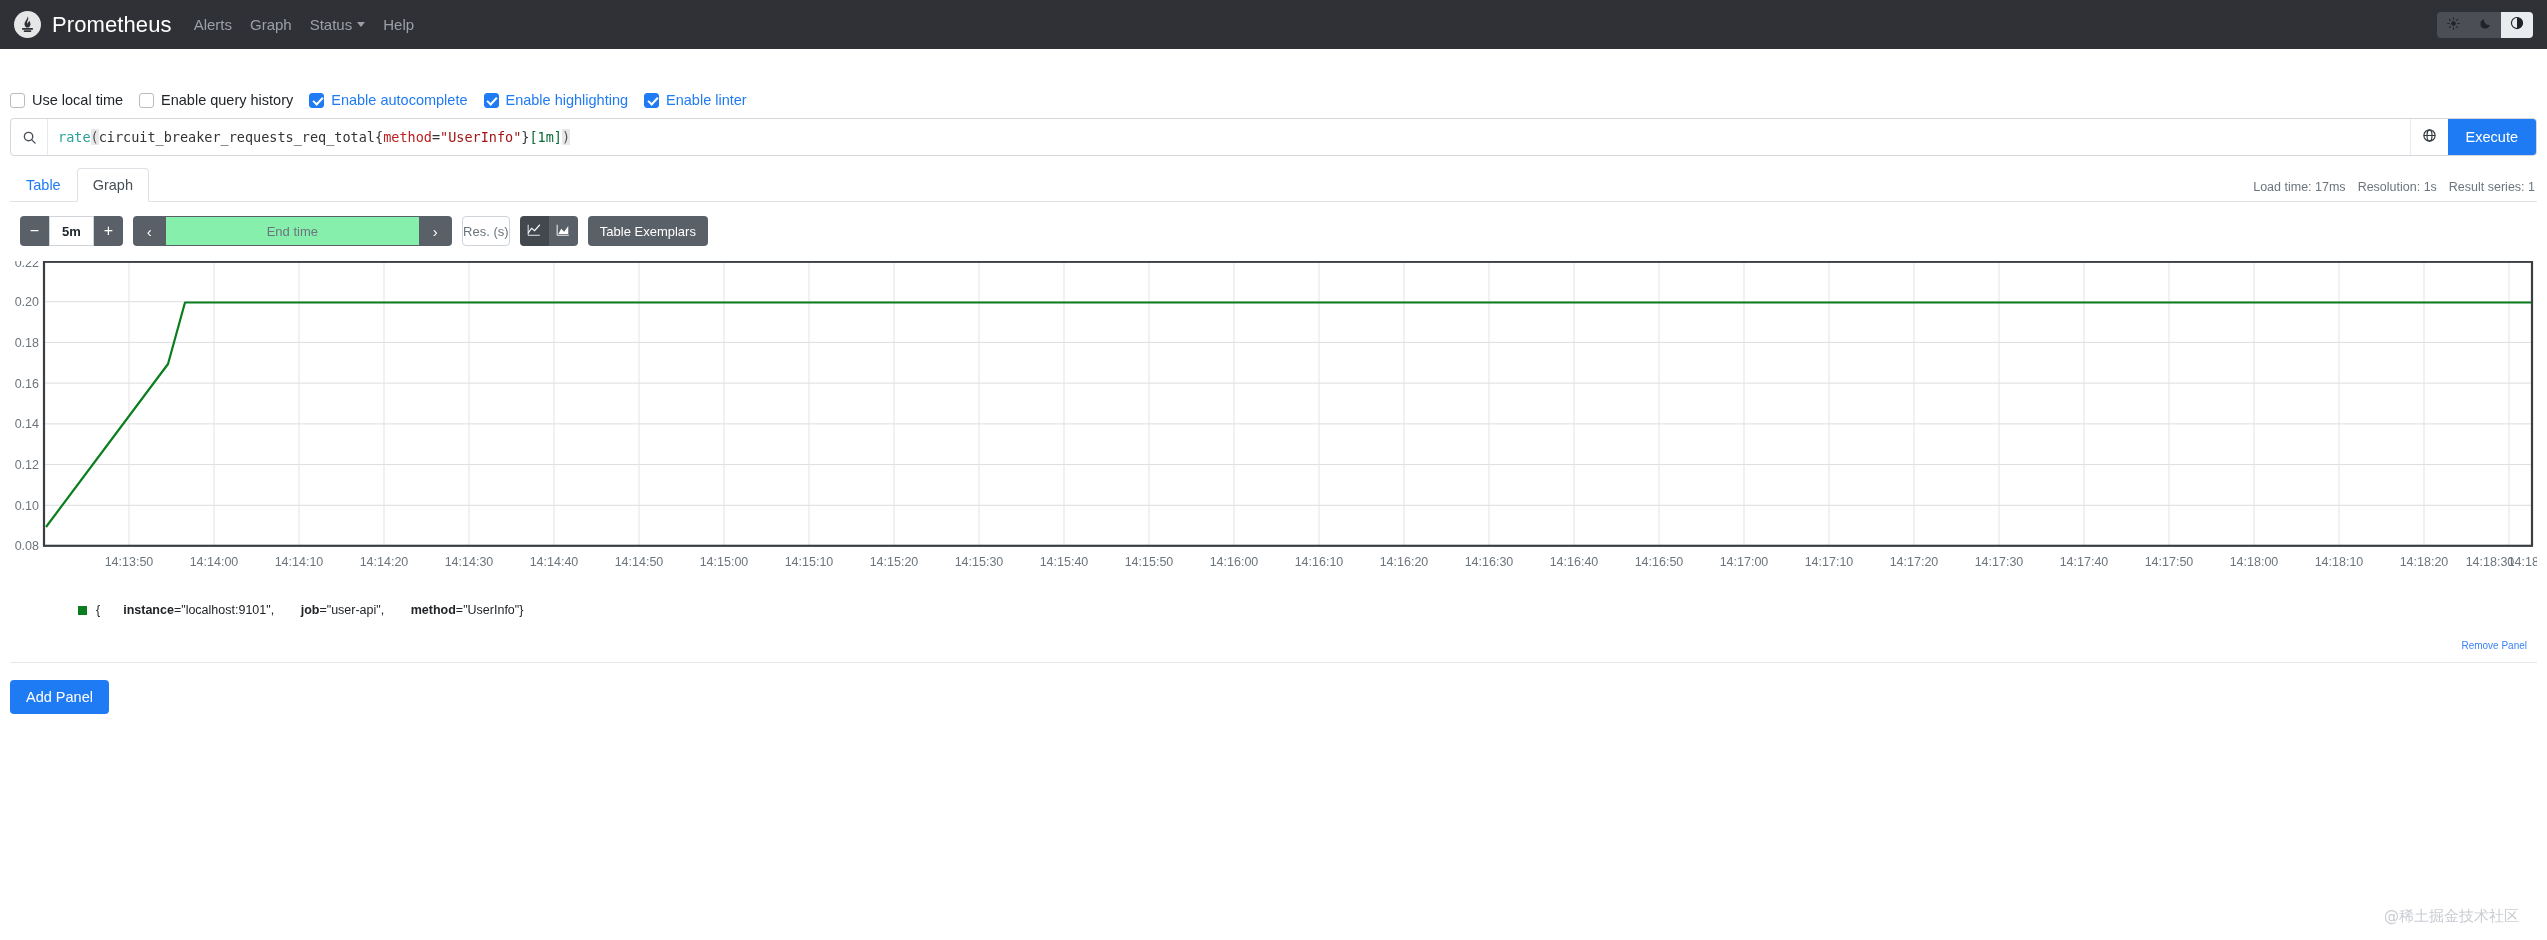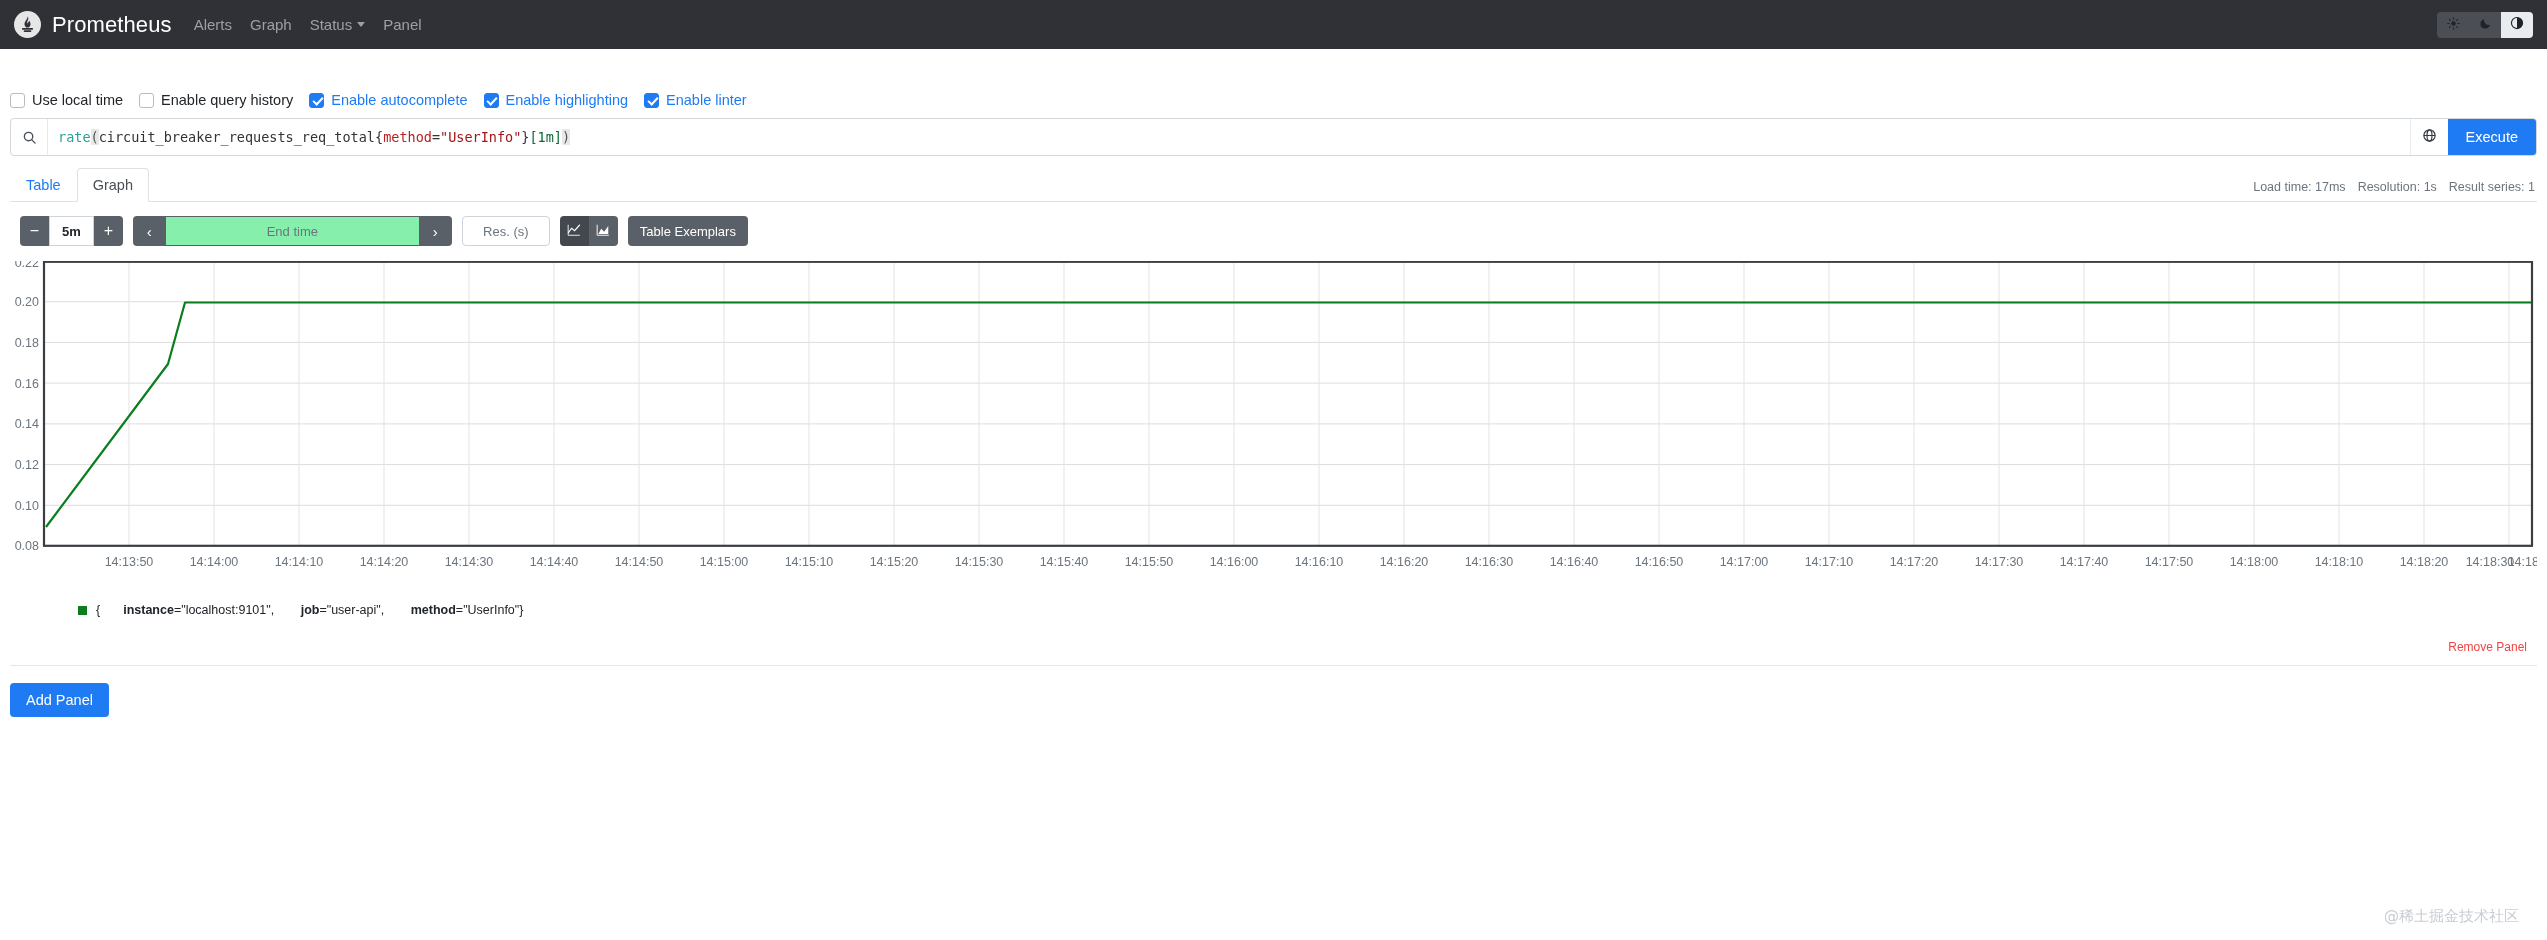--- a/index.html
+++ b/index.html
@@ -169,21 +169,21 @@
   .endtime-group .ctl-arrow {
     background: #5a6067; color: #fff; width: 33px; font-size: 15px;
   }
   .endtime-input {
     background: #86efac; width: 253px; color: #6c757d;
     text-align: center; font-size: 13px;
     border-top: 1px solid #5a6067; border-bottom: 1px solid #5a6067;
   }
   .res-input {
     background: #fff; border: 1px solid #ced4da; border-radius: 4px;
-    width: 88px; color: #6c757d; text-align: center;
+    width: 48px; color: #6c757d; text-align: center;
   }
   .graphtype-group .gt {
     background: #5a6067; width: 29px; color: #fff;
   }
   .graphtype-group .gt.active { background: #43484e; }
   .exemplars-btn {
     background: #5a6067; color: #fff; border-radius: 4px;
     padding: 0 12px; font-size: 13px;
   }
 
@@ -201,21 +201,21 @@
   .legend-text b { font-weight: 700; margin-left: 23px; }
 
   
   .remove-row {
     display: flex; justify-content: flex-end;
     padding: 23px 10px 0 10px;
     border-bottom: 1px solid #e4e7ea;
     padding-bottom: 11px;
   }
   .remove-link {
-    color: #ef4444; font-size: 12px; cursor: pointer; text-decoration: none;
+    color: #3b82f6; font-size: 10px; cursor: pointer; text-decoration: none;
   }
   .add-panel-row { padding: 17px 10px 0 10px; }
   .add-panel-btn {
     background: #1f7bf4; color: #fff; border: none;
     padding: 9px 16px; border-radius: 4px; font-size: 14.5px;
     cursor: pointer; font-family: "Liberation Sans", sans-serif;
   }
   .watermark {
     position: absolute; right: 28px; bottom: 14px;
     color: #c9cdd2; font-size: 15px; white-space: nowrap;
@@ -241,21 +241,21 @@
         <span>Alerts</span>
       </a>
     <a class="nav-link" href="#">
         <span>Graph</span>
       </a>
     <a class="nav-link" href="#">
       <span>Status</span>
       <span class="caret"></span>
     </a>
     <a class="nav-link" href="#">
-        <span>Panel</span>
+        <span>Help</span>
       </a>
   </div>
   <div class="theme-group">
     <button class="theme-btn">
       <span>
         <svg width="13" height="13" viewBox="0 0 24 24" fill="currentColor">
             <circle cx="12" cy="12" r="4.2"></circle>
             <g stroke="currentColor" stroke-width="2" stroke-linecap="round">
               <line x1="12" y1="1.3" x2="12" y2="4"></line>
               <line x1="12" y1="20" x2="12" y2="22.7"></line>

